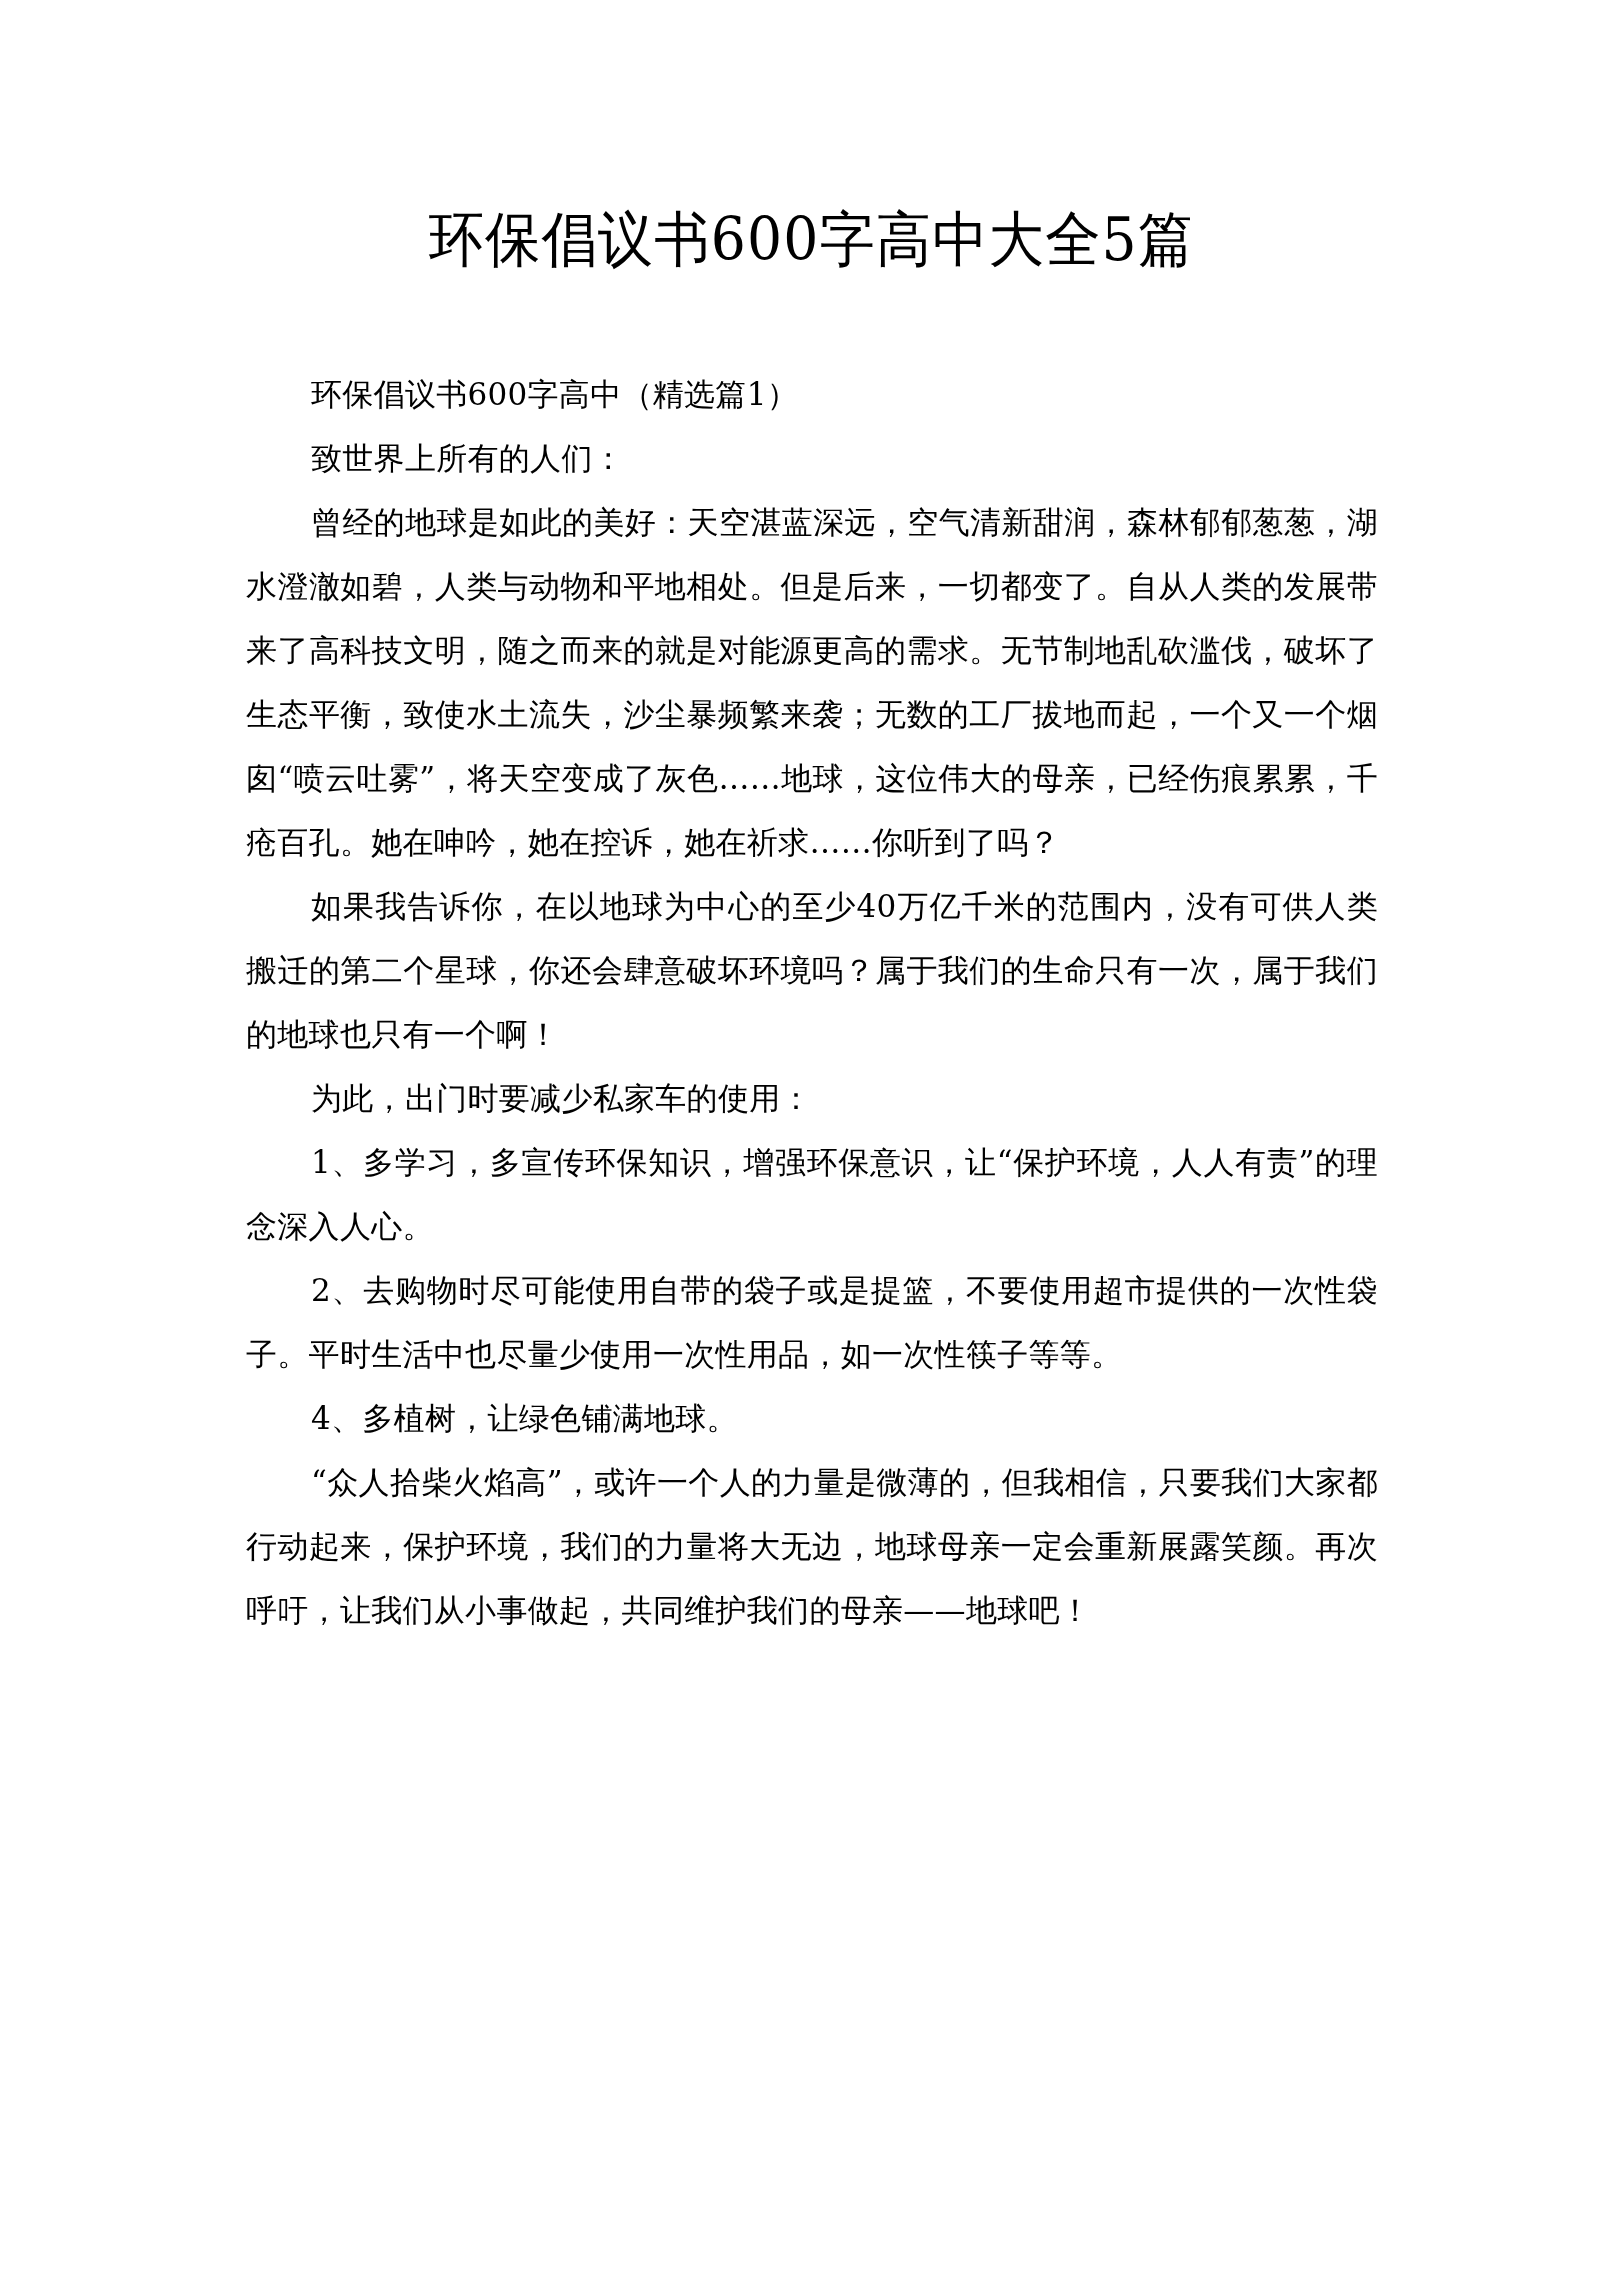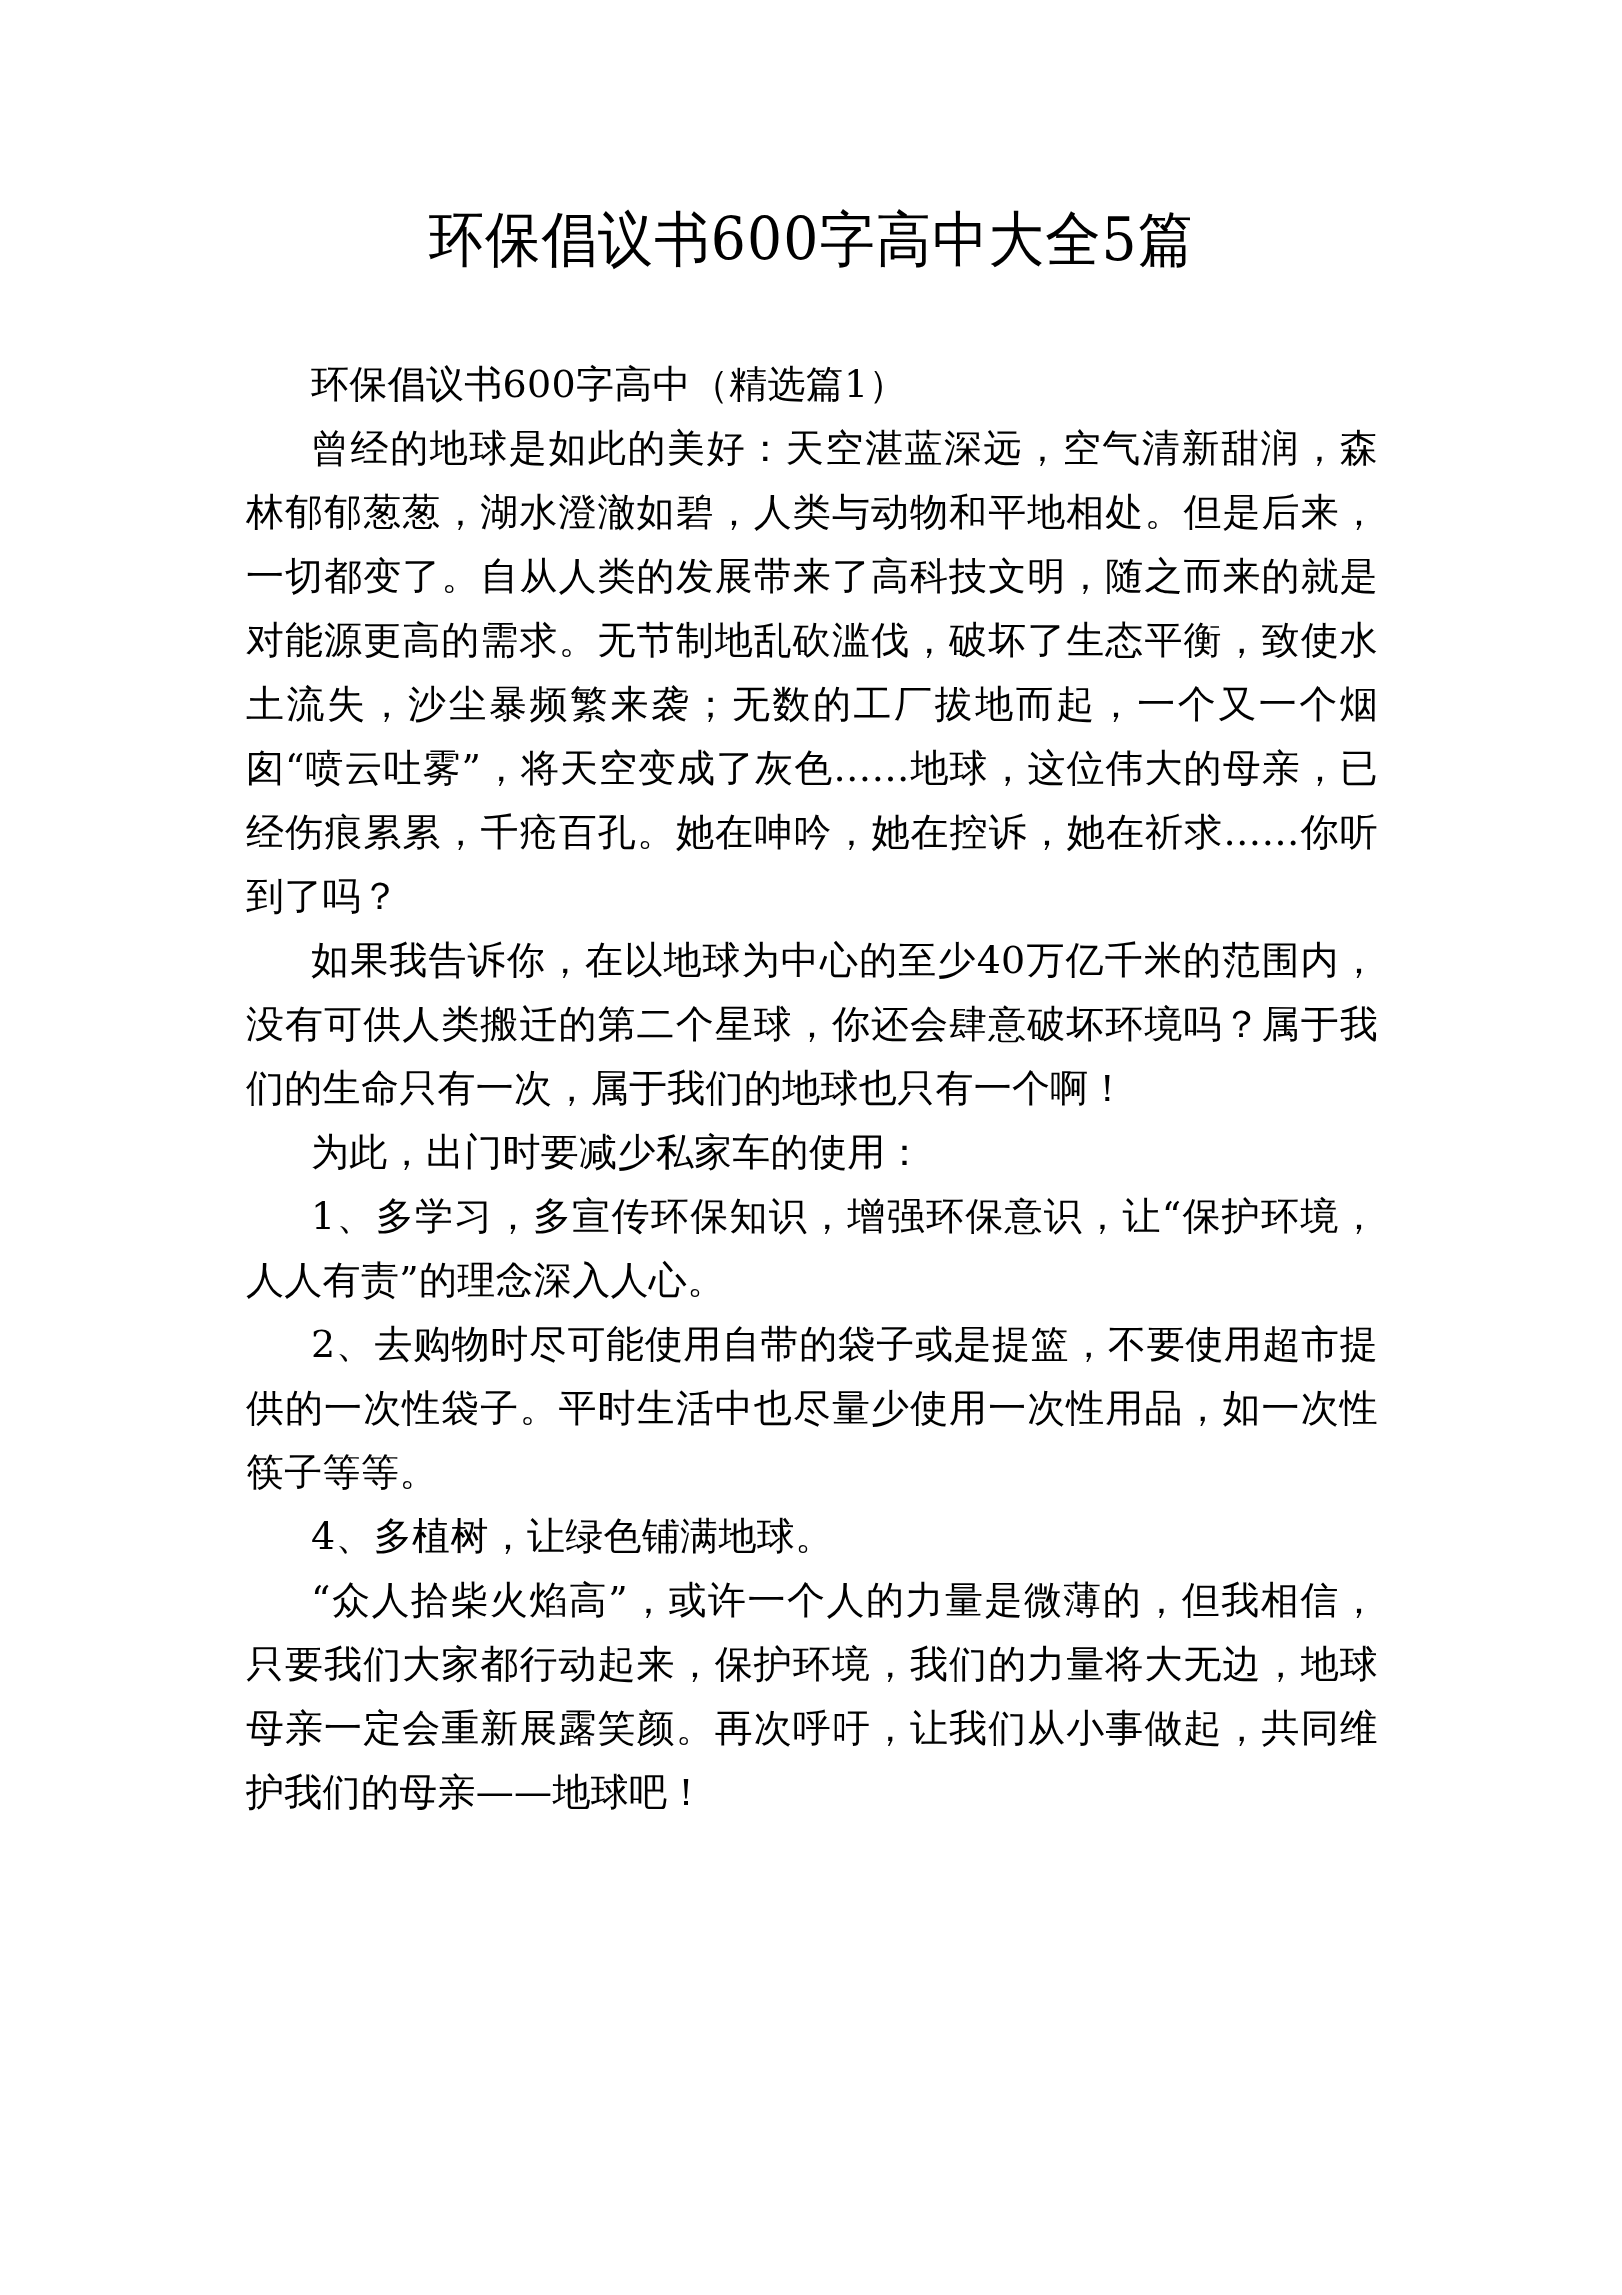--- a/index.html
+++ b/index.html
@@ -32,42 +32,43 @@
       font-size: 60px;
       line-height: 79px;
       letter-spacing: 1.3px;
       margin: 0;
       font-weight: normal;
       transform: scaleX(0.92);
       transform-origin: center;
     }
     .body-text {
       position: absolute;
-      top: 352px;
+      top: 362px;
       left: 246px;
       width: 1132px;
-      font-size: 38px;
+      font-size: 31px;
       line-height: 64px;
       letter-spacing: 0.3px;
       text-align: justify;
     }
     .body-text p {
       margin: 0;
       text-indent: 65px;
       word-break: break-all;
     }
   </style>
 </head>
 <body>
 
 <div class="page">
   <h1 class="title">环保倡议书600字高中大全5篇</h1>
 
   <div class="body-text">
     <p>环保倡议书600字高中（精选篇1）</p>
+    <p>致世界上所有的人们：</p>
     <p>曾经的地球是如此的美好：天空湛蓝深远，空气清新甜润，森林郁郁葱葱，湖水澄澈如碧，人类与动物和平地相处。但是后来，一切都变了。自从人类的发展带来了高科技文明，随之而来的就是对能源更高的需求。无节制地乱砍滥伐，破坏了生态平衡，致使水土流失，沙尘暴频繁来袭；无数的工厂拔地而起，一个又一个烟囱“喷云吐雾”，将天空变成了灰色……地球，这位伟大的母亲，已经伤痕累累，千疮百孔。她在呻吟，她在控诉，她在祈求……你听到了吗？</p>
     <p>如果我告诉你，在以地球为中心的至少40万亿千米的范围内，没有可供人类搬迁的第二个星球，你还会肆意破坏环境吗？属于我们的生命只有一次，属于我们的地球也只有一个啊！</p>
     <p>为此，出门时要减少私家车的使用：</p>
     <p>1、多学习，多宣传环保知识，增强环保意识，让“保护环境，人人有责”的理念深入人心。</p>
     <p>2、去购物时尽可能使用自带的袋子或是提篮，不要使用超市提供的一次性袋子。平时生活中也尽量少使用一次性用品，如一次性筷子等等。</p>
     <p>4、多植树，让绿色铺满地球。</p>
     <p>“众人拾柴火焰高”，或许一个人的力量是微薄的，但我相信，只要我们大家都行动起来，保护环境，我们的力量将大无边，地球母亲一定会重新展露笑颜。再次呼吁，让我们从小事做起，共同维护我们的母亲——地球吧！</p>
   </div>
 </div>
 

